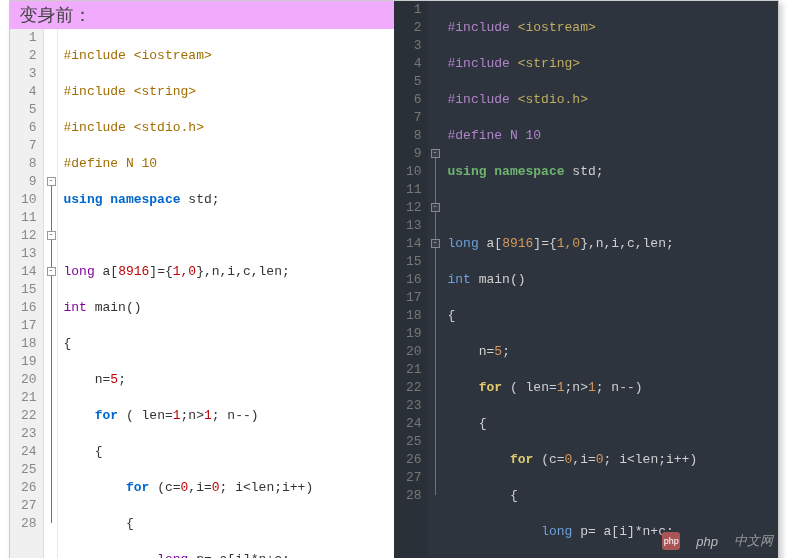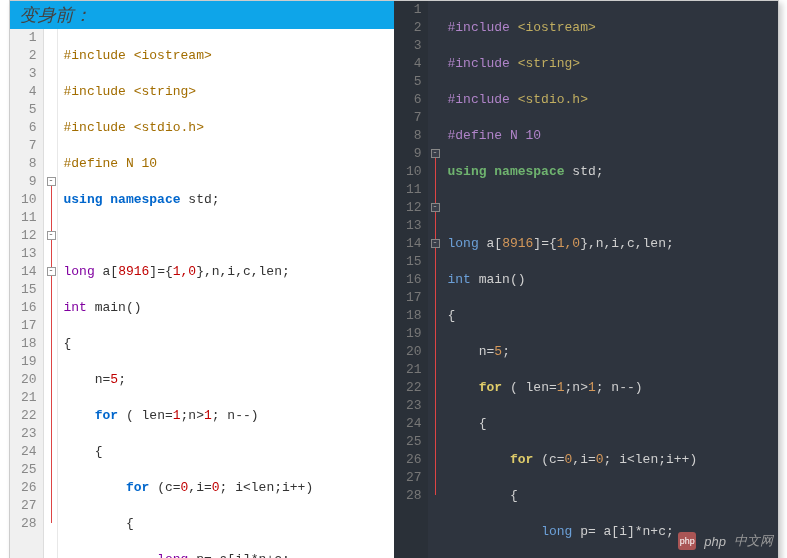--- a/index.html
+++ b/index.html
@@ -1,20 +1,20 @@
 <!DOCTYPE html>
 <html><head>
 <meta charset="utf-8">
 <style>
 * { margin: 0; padding: 0; box-sizing: border-box; }
 body { font-family: "Microsoft YaHei", sans-serif; background: #fff; width: 787px; height: 558px; position: relative; }
 .container { display: flex; width: 770px; margin: 0 auto; border: 1px solid #ccc; box-shadow: 3px 3px 6px rgba(0,0,0,0.2); }
 .panel { flex: 1; display: flex; flex-direction: column; }
 .panel-header { font-size: 18px; color: #444; padding: 2px 10px; height: 28px; line-height: 24px; }
-.left .panel-header { background: #0ea5e9; font-style: italic; }
+.left .panel-header { background: #f0abfc; }
 .right .panel-header { background: #f5f5f5; }
 .editor { display: flex; font-family: Consolas, "Courier New", monospace; font-size: 13px; line-height: 18px; }
 .gutter { text-align: right; padding: 0 6px; user-select: none; }
 .left .gutter { background: #f0f0f0; color: #888; border-right: 1px solid #ddd; width: 34px; }
 .right .gutter { background: #2a3038; color: #777; width: 34px; }
 .fold { width: 14px; position: relative; }
 .left .fold { background: #fff; border-right: 1px solid #e8e8e8; }
 .right .fold { background: #2e343e; }
 .fold .vline { position: absolute; left: 7px; background: #d44; width: 1px; }
 .fold .hbox { position: absolute; left: 3px; width: 9px; height: 9px; border: 1px solid #999; background: #fff; font-size: 9px; line-height: 7px; text-align: center; color: #666; }
@@ -30,21 +30,21 @@
 .l-num { color: #c00000; }
 .l-id { color: #333; }
 .d-inc { color: #b084c9; }
 .d-str2 { color: #c0ad60; }
 .d-kw { color: #6fb36f; font-weight: bold; }
 .d-kw2 { color: #e0cd6a; font-weight: bold; }
 .d-ty { color: #6ca0d8; }
 .d-num { color: #d4985a; }
 .d-id { color: #d0d0d0; }
 
-.watermark { position: absolute; bottom: 8px; right: 14px; display: flex; align-items: center; gap: 8px; font-size: 13px; color: #999; font-style: italic; }
+.watermark { position: absolute; bottom: 8px; right: 14px; display: flex; align-items: center; gap: 16px; font-size: 13px; color: #999; font-style: italic; }
 .watermark .logo { width: 18px; height: 18px; background: #a55; border-radius: 3px; display: flex; align-items: center; justify-content: center; color: #fff; font-size: 9px; font-style: normal; }
 .watermark .gray { color: #bbb; }
 </style>
 </head>
 <body>
 
 <div class="container">
 
   <div class="panel left">
     <div class="panel-header">变身前：</div>

